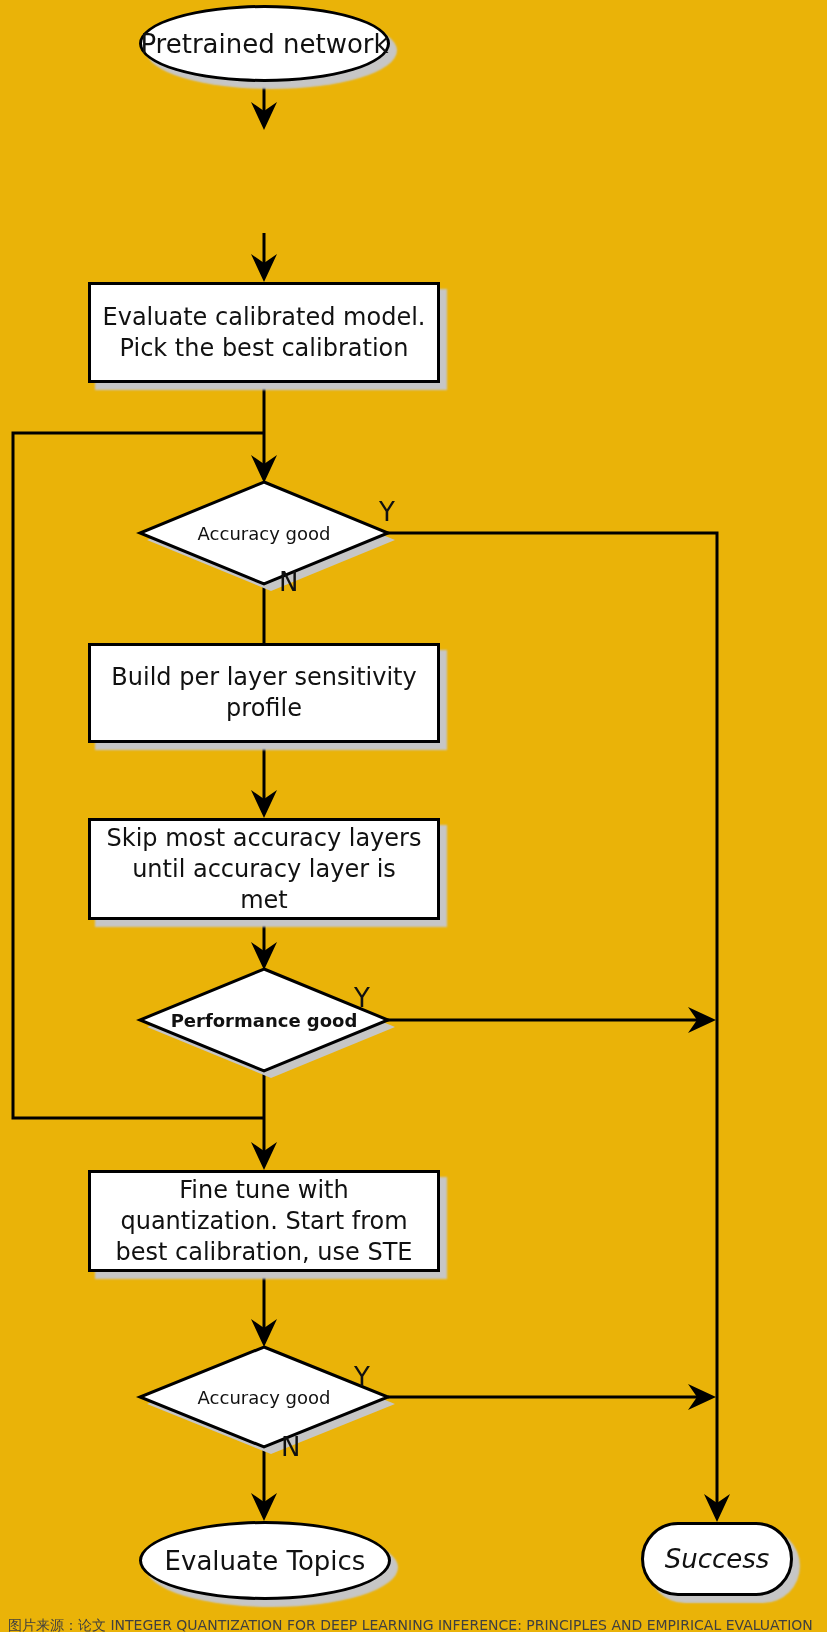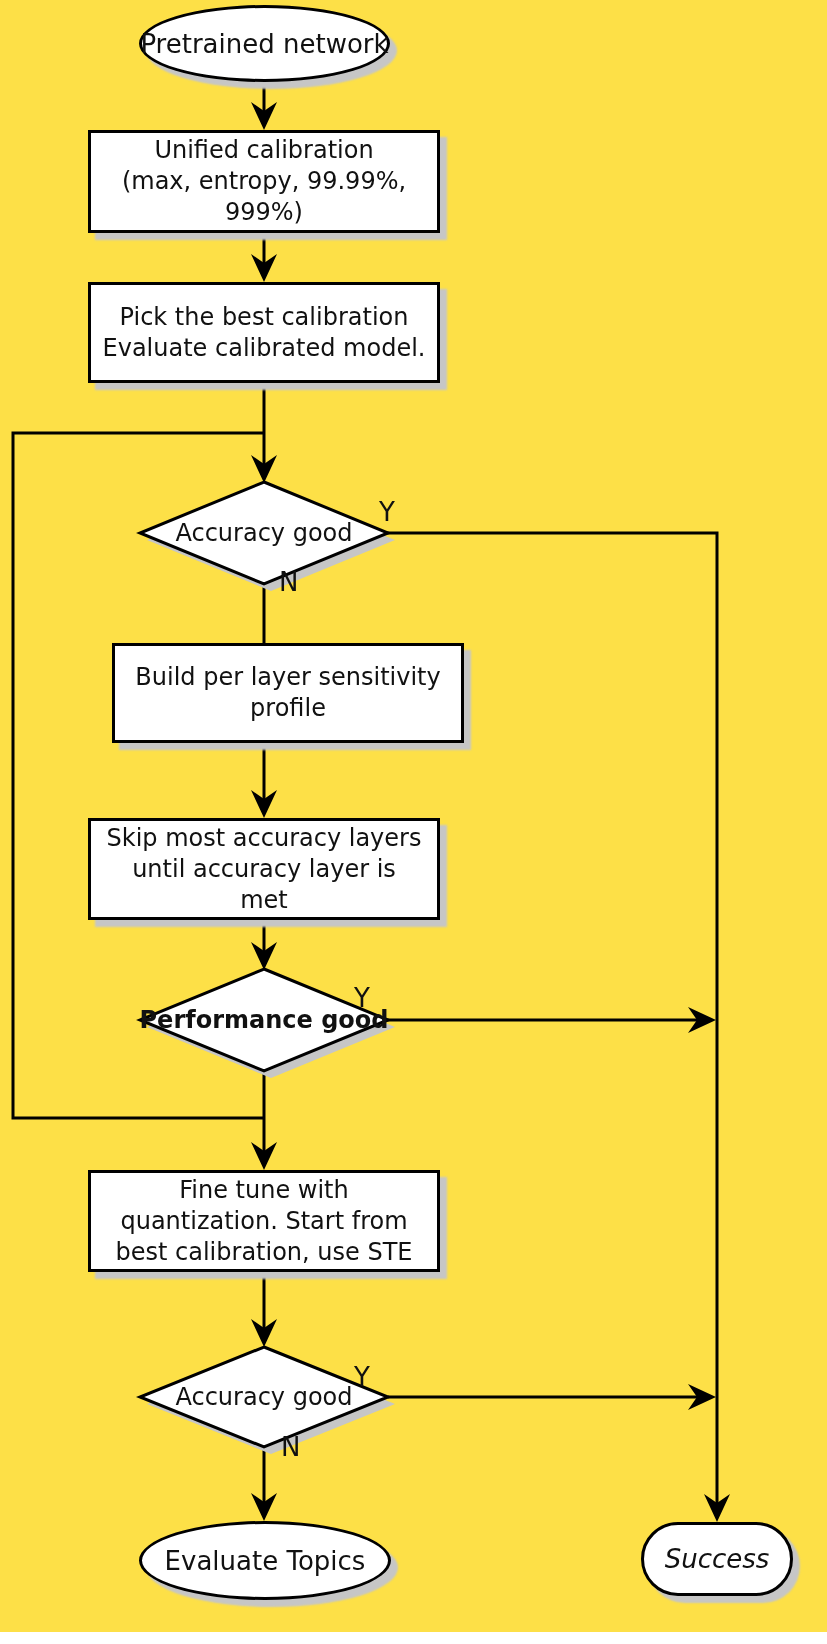--- a/index.html
+++ b/index.html
@@ -1,32 +1,32 @@
 <!DOCTYPE html>
 <html><head>
 <meta charset="utf-8">
 <style>
   html,body{margin:0;padding:0;background:#ffffff;}
   .stage{
-    position:relative;width:827px;height:1632px;background:#fde047;overflow:hidden;
+    position:relative;width:827px;height:1632px;background:#eab308;overflow:hidden;
     font-family:"DejaVu Sans","Liberation Sans",sans-serif;color:#111111;
   }
   .layer{position:absolute;left:0;top:0;width:827px;height:1644px;}
   .node{
     position:absolute;display:flex;flex-direction:column;align-items:center;justify-content:center;
     background:#ffffff;border:3px solid #000000;box-sizing:border-box;
     box-shadow:7px 7px 2px #c6c6c6;text-align:center;
   }
   .rect-node{width:352px;left:88px;font-size:24px;line-height:31px;}
   .oval-node{font-size:26px;white-space:nowrap;}
   .oval-ellipse{border-radius:50%;}
   .oval-stadium{border-radius:37px;font-style:italic;}
   .diamond-label{
     position:absolute;display:flex;align-items:center;justify-content:center;
-    font-size:24px;white-space:nowrap;text-align:center;background:transparent;
+    font-size:18px;white-space:nowrap;text-align:center;background:transparent;
   }
   .branch-label{position:absolute;font-size:26px;font-weight:400;color:#111111;}
   .caption{
     position:absolute;left:8px;top:1617px;font-size:14px;color:#3f3f3f;white-space:nowrap;
     font-family:"DejaVu Sans","Liberation Sans",sans-serif;
   }
   .line{fill:none;stroke:#000000;stroke-width:3;}
   .arrowhead{fill:#000000;stroke:none;}
   .diamond-shape{fill:#ffffff;stroke:#000000;stroke-width:3;}
   .diamond-shadow{fill:#c6c6c6;stroke:none;}
@@ -80,36 +80,31 @@
     <path class="diamond-shadow" d="M264,969 L388,1020 L264,1071 L140,1020 Z" transform="translate(7,7)"></path>
     <path class="diamond-shape" d="M264,969 L388,1020 L264,1071 L140,1020 Z"></path>
     <path class="diamond-shadow" d="M264,1347 L388,1397 L264,1447 L140,1397 Z" transform="translate(7,7)"></path>
     <path class="diamond-shape" d="M264,1347 L388,1397 L264,1447 L140,1397 Z"></path>
   </svg>
 
   <div class="node oval-node oval-ellipse" style="left:139px;top:5px;width:251px;height:77px;">
     <span>Pretrained network</span>
   </div>
 
-  <div class="node rect-node" style="top:130px;height:103px;">
-    <div>Unified calibration</div>
-    <div>(max, entropy, 99.99%,</div>
-    <div>999%)</div>
-  </div>
 
   <div class="node rect-node" style="top:282px;height:101px;">
+    <div>Evaluate calibrated model.</div>
     <div>Pick the best calibration</div>
-    <div>Evaluate calibrated model.</div>
   </div>
 
   <div class="diamond-label" style="left:140px;top:482px;width:248px;height:102px;">Accuracy good</div>
   <div class="branch-label" style="left:379px;top:497px;">Y</div>
   <div class="branch-label" style="left:279px;top:567px;">N</div>
 
-  <div class="node rect-node" style="top:643px;height:100px;margin-left:24px;">
+  <div class="node rect-node" style="top:643px;height:100px;">
     <div>Build per layer sensitivity</div>
     <div>profile</div>
   </div>
 
   <div class="node rect-node" style="top:818px;height:102px;">
     <div>Skip most accuracy layers</div>
     <div>until accuracy layer is</div>
     <div>met</div>
   </div>
 
@@ -127,14 +122,15 @@
   <div class="branch-label" style="left:281px;top:1432px;">N</div>
 
   <div class="node oval-node oval-ellipse" style="left:139px;top:1521px;width:252px;height:79px;">
     <span>Evaluate Topics</span>
   </div>
 
   <div class="node oval-node oval-stadium" style="left:641px;top:1522px;width:152px;height:74px;">
     <span>Success</span>
   </div>
 
+  <div class="caption">图片来源：论文 INTEGER QUANTIZATION FOR DEEP LEARNING INFERENCE: PRINCIPLES AND EMPIRICAL EVALUATION</div>
 
 </div>
 
 </body></html>

